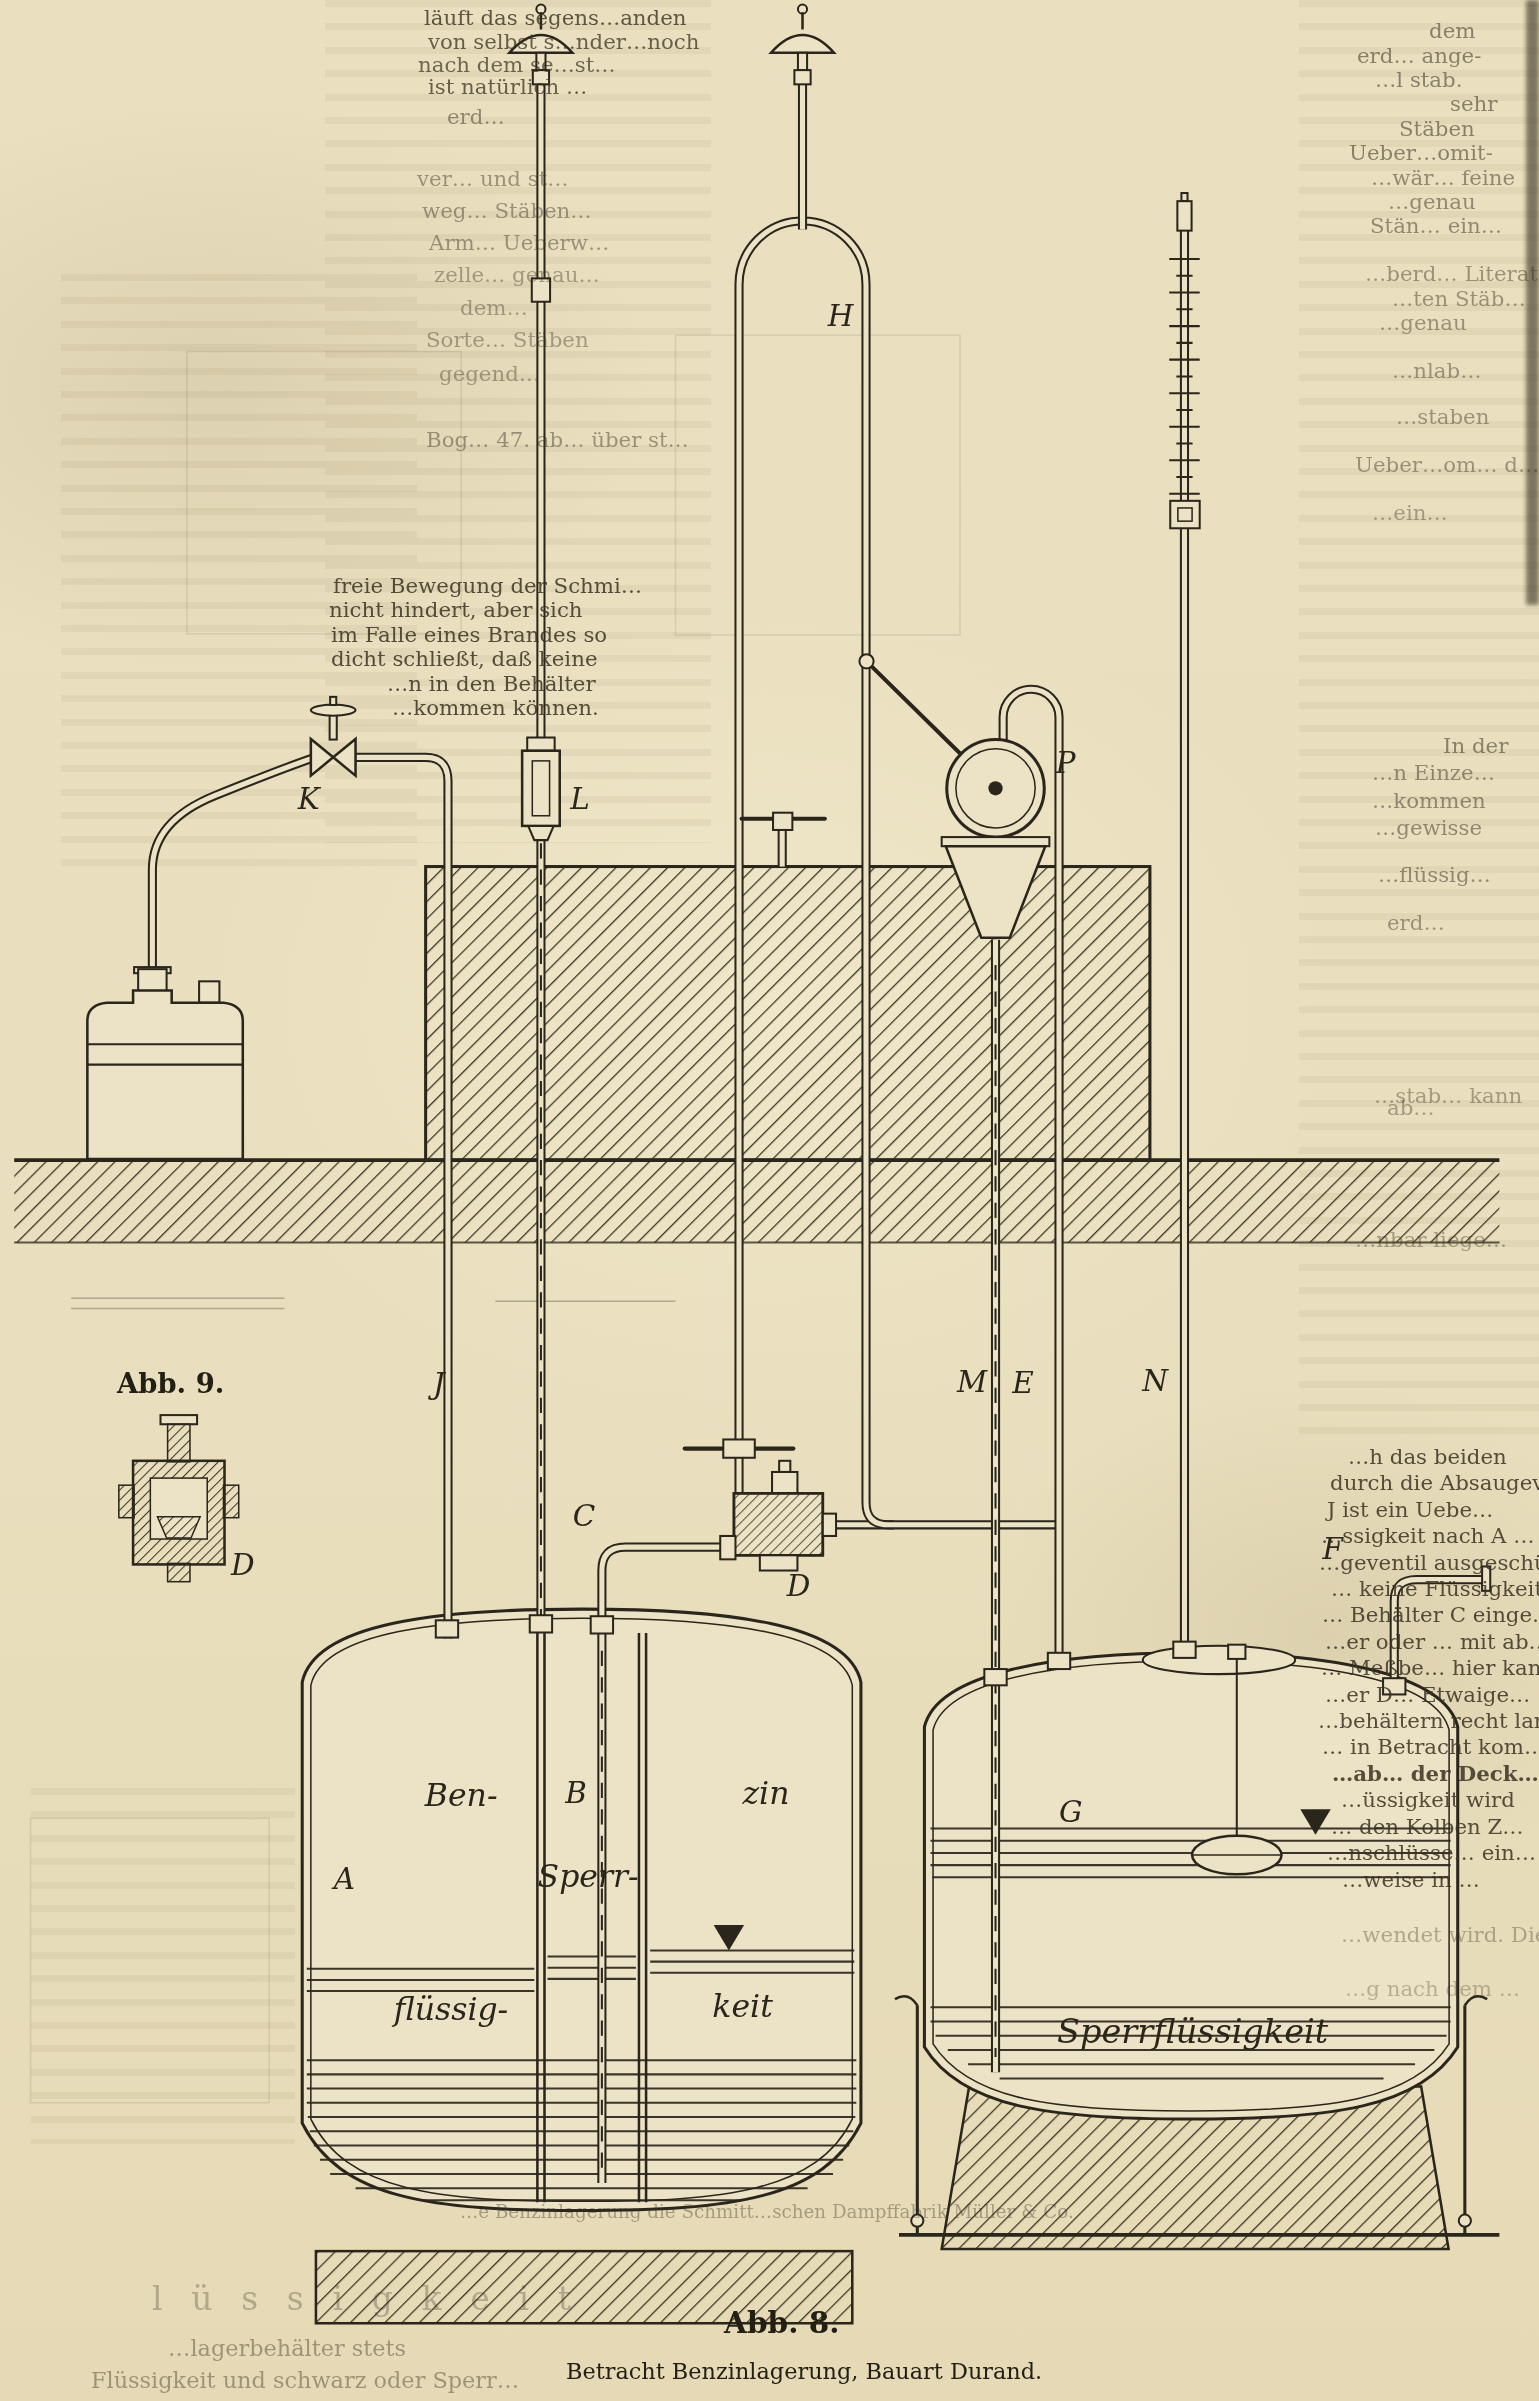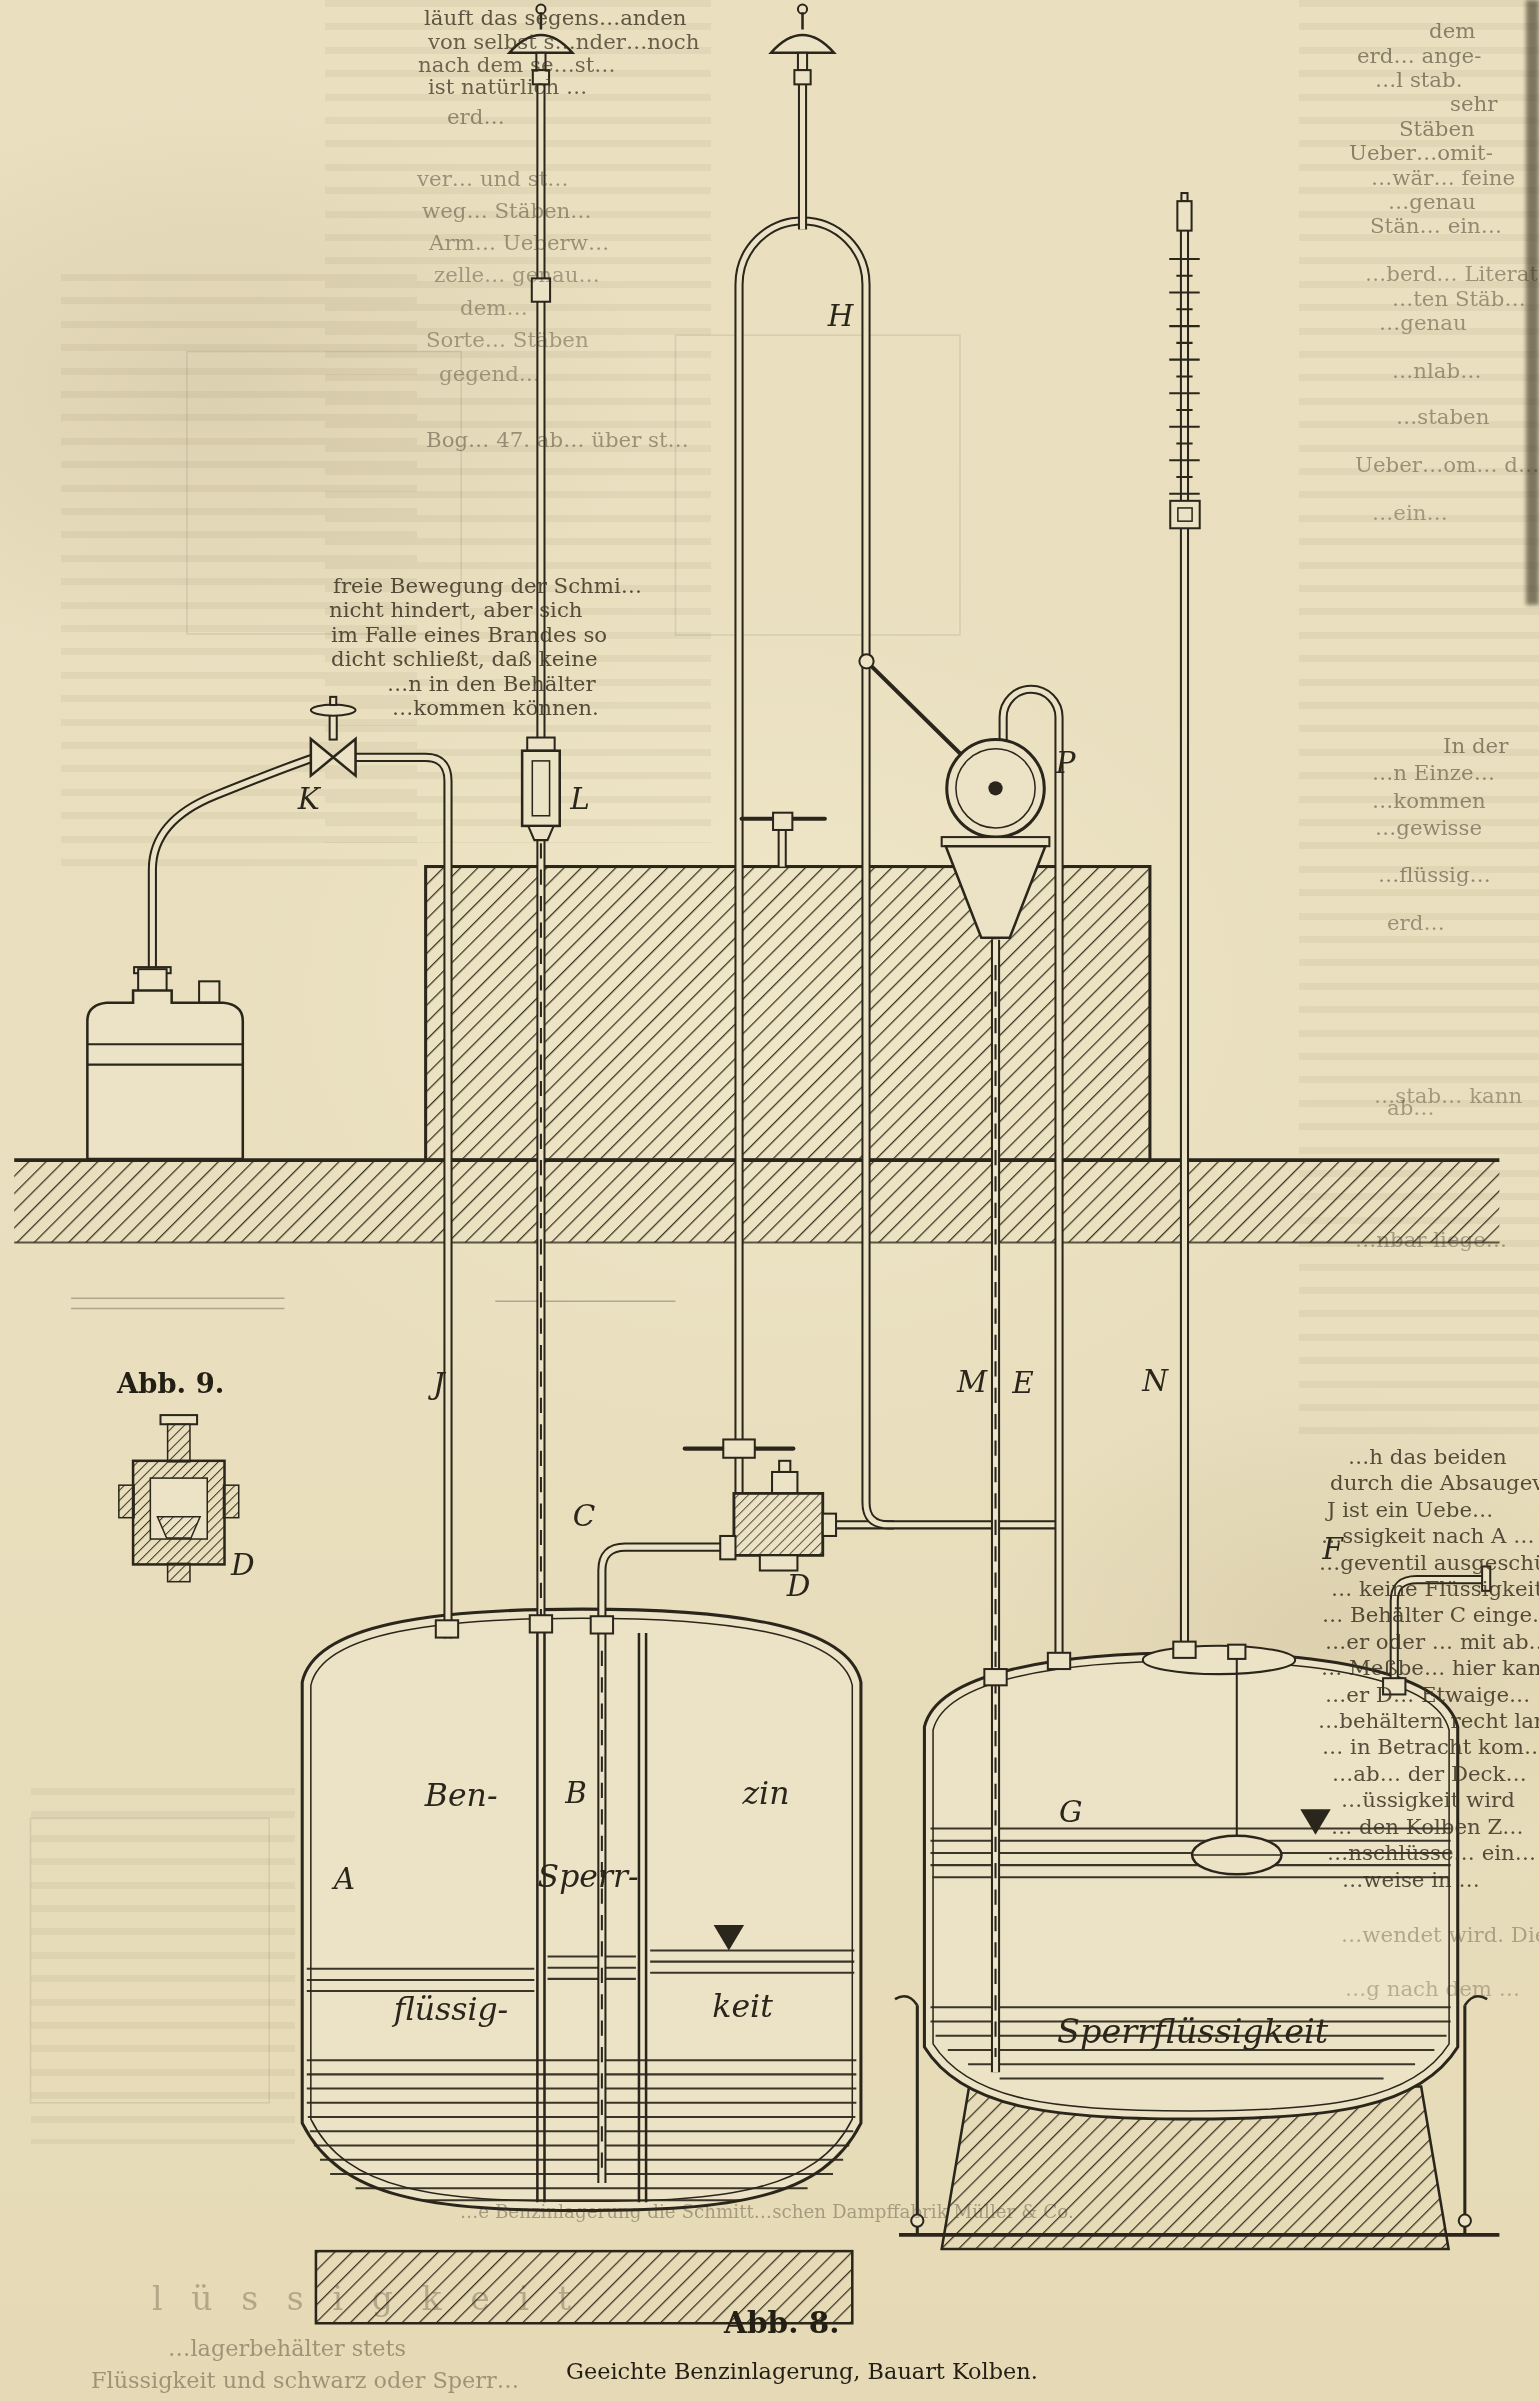--- a/index.html
+++ b/index.html
@@ -329,34 +329,34 @@
       <span class="frag" style="left: 1327px; top: 1499px; opacity: 0.85;">J ist ein Uebe…</span>
       <span class="frag" style="left: 1321px; top: 1525px; opacity: 0.85;">…ssigkeit nach A …</span>
       <span class="frag" style="left: 1319px; top: 1552px; opacity: 0.85;">…geventil ausgeschü…</span>
       <span class="frag" style="left: 1331px; top: 1578px; opacity: 0.85;">… keine Flüssigkeit</span>
       <span class="frag" style="left: 1322px; top: 1604px; opacity: 0.85;">… Behälter C einge…</span>
       <span class="frag" style="left: 1325px; top: 1631px; opacity: 0.85;">…er oder … mit ab…</span>
       <span class="frag" style="left: 1321px; top: 1657px; opacity: 0.85;">… Meßbe… hier kann</span>
       <span class="frag" style="left: 1325px; top: 1684px; opacity: 0.85;">…er D… Etwaige…</span>
       <span class="frag" style="left: 1318px; top: 1710px; opacity: 0.85;">…behältern recht lan…</span>
       <span class="frag" style="left: 1322px; top: 1736px; opacity: 0.85;">… in Betracht kom…</span>
-      <span class="frag" style="left: 1332px; top: 1763px; opacity: 0.85;">…ab… der Deck…</span>
+      <span class="frag" style="left: 1332px; top: 1763px; opacity: 0.85; font-weight: bold;">…ab… der Deck…</span>
       <span class="frag" style="left: 1341px; top: 1789px; opacity: 0.85;">…üssigkeit wird</span>
       <span class="frag" style="left: 1331px; top: 1816px; opacity: 0.85;">… den Kolben Z…</span>
       <span class="frag" style="left: 1327px; top: 1842px; opacity: 0.85;">…nschlüsse… ein…</span>
       <span class="frag" style="left: 1342px; top: 1869px; opacity: 0.85;">…weise in …</span>
       <span class="frag" style="left: 1341px; top: 1924px; opacity: 0.35;">…wendet wird. Die</span>
       <span class="frag" style="left: 1345px; top: 1978px; opacity: 0.3;">…g nach dem …</span>
     </div>
   <div class="fragments">
       <span class="frag" style="left: 460px; top: 2203px; font-size: 18.3px; opacity: 0.38;">…e Benzinlagerung die Schmitt…schen Dampffabrik Müller &amp; Co.</span>
       <span class="frag" style="left: 152px; top: 2282px; font-size: 33px; opacity: 0.3; letter-spacing: 9.1px;">l ü s s i g k e i t</span>
       <span class="frag" style="left: 168px; top: 2337px; font-size: 22.4px; opacity: 0.42;">…lagerbehälter stets</span>
       <span class="frag" style="left: 91px; top: 2369px; font-size: 22.4px; opacity: 0.42;">Flüssigkeit und schwarz oder Sperr…</span>
     </div>
 
   <div class="cap cap-abb9">Abb. 9.</div>
   <div class="cap cap-abb8">Abb. 8.</div>
-  <div class="cap cap-abb8sub">Geeichte Benzinlagerung, Bauart Kolben.</div>
+  <div class="cap cap-abb8sub">Betracht Benzinlagerung, Bauart Durand.</div>
 
   <div class="edge-right"></div>
 </div>
 
 
 </body></html>

